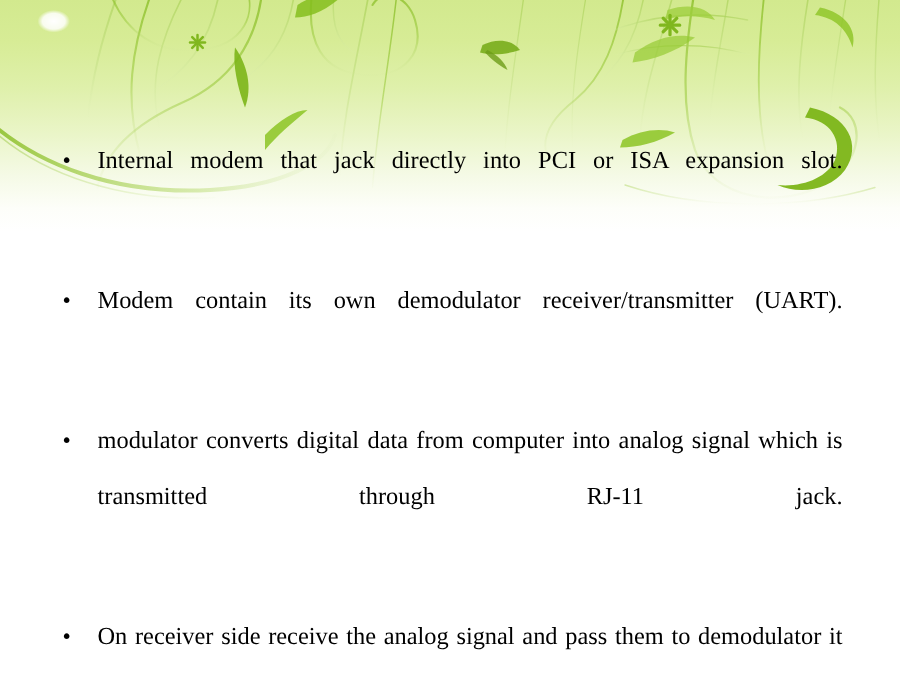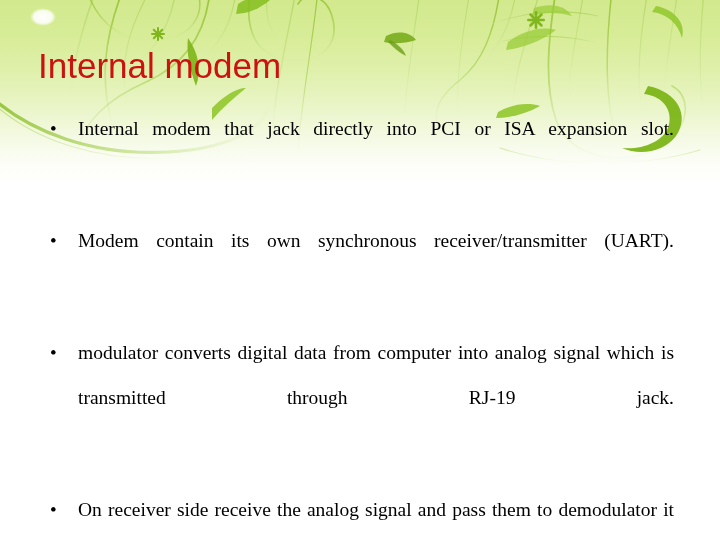--- a/index.html
+++ b/index.html
@@ -215,37 +215,36 @@
         <rect x="-9" y="-1.3" width="18" height="2.6" rx="1.2"></rect>
         <rect x="-1.3" y="-9" width="2.6" height="18" rx="1.2" transform="rotate(45)"></rect>
         <rect x="-1.3" y="-9" width="2.6" height="18" rx="1.2" transform="rotate(-45)"></rect>
         <circle cx="0" cy="0" r="2.3"></circle>
       </g>
     </g>
 
     <ellipse cx="43" cy="17" rx="13" ry="9" fill="url(#dotGrad)"></ellipse>
   </svg>
 
-  <div class="slide-title">Internal modem</div>
 
   <div class="body-list">
 
     <div class="bullet-row">
       <span class="bullet-marker">•</span>
       <span class="bullet-text stretch">Internal modem that jack directly into PCI or ISA expansion slot.</span>
     </div>
 
     <div class="bullet-row">
       <span class="bullet-marker">•</span>
-      <span class="bullet-text stretch">Modem contain its own synchronous receiver/transmitter (UART).</span>
-    </div>
-
-    <div class="bullet-row">
-      <span class="bullet-marker">•</span>
-      <span class="bullet-text stretch">modulator converts digital data from computer into analog signal which is transmitted through RJ-19 jack.</span>
+      <span class="bullet-text stretch">Modem contain its own demodulator receiver/transmitter (UART).</span>
+    </div>
+
+    <div class="bullet-row">
+      <span class="bullet-marker">•</span>
+      <span class="bullet-text stretch">modulator converts digital data from computer into analog signal which is transmitted through RJ-11 jack.</span>
     </div>
 
     <div class="bullet-row">
       <span class="bullet-marker">•</span>
       <span class="bullet-text">On receiver side receive the analog signal and pass them to demodulator it converts signal and sends to UART.</span>
     </div>
 
   </div>
 
 </div>

